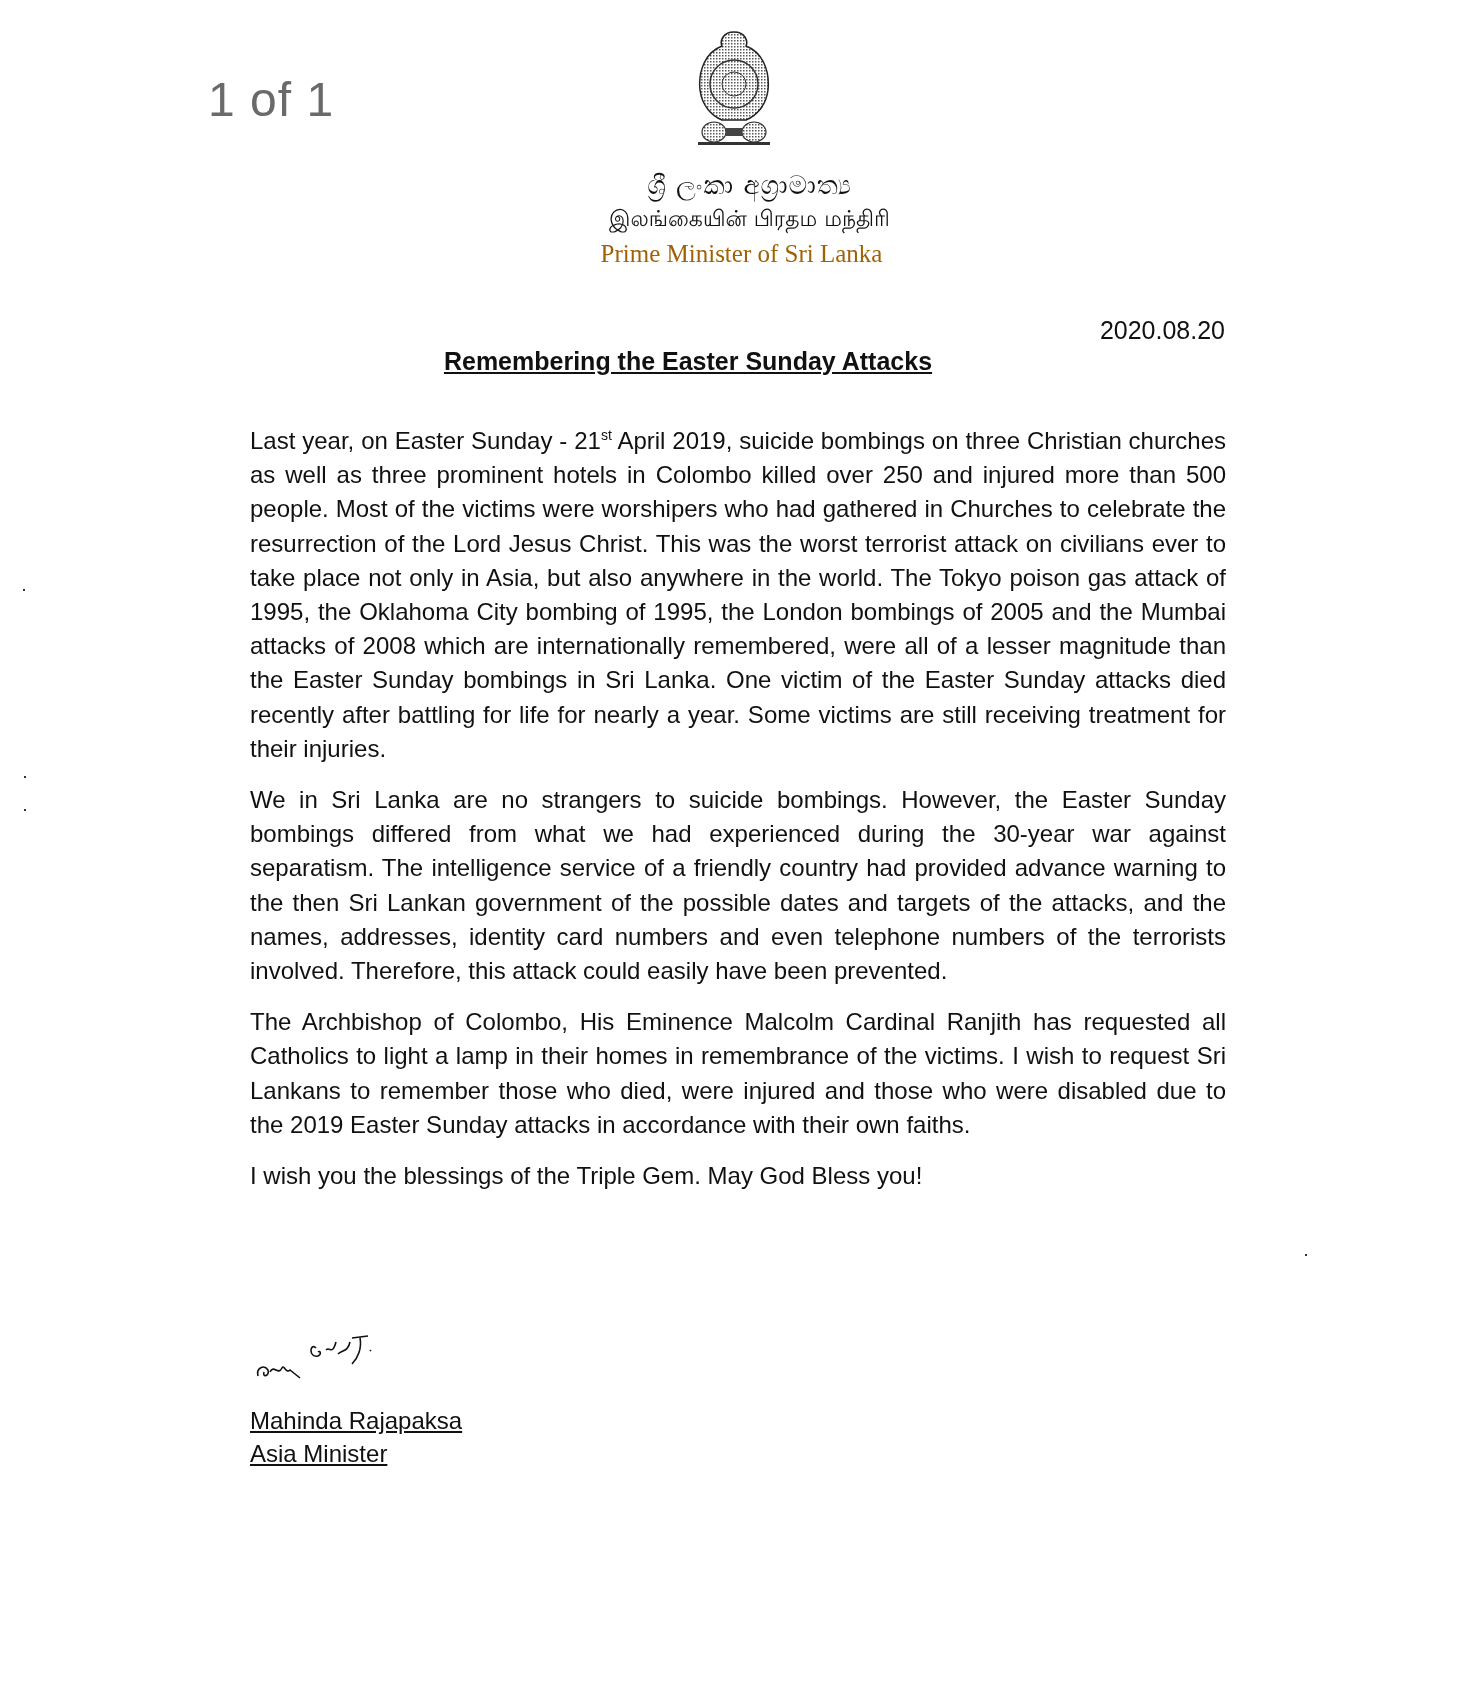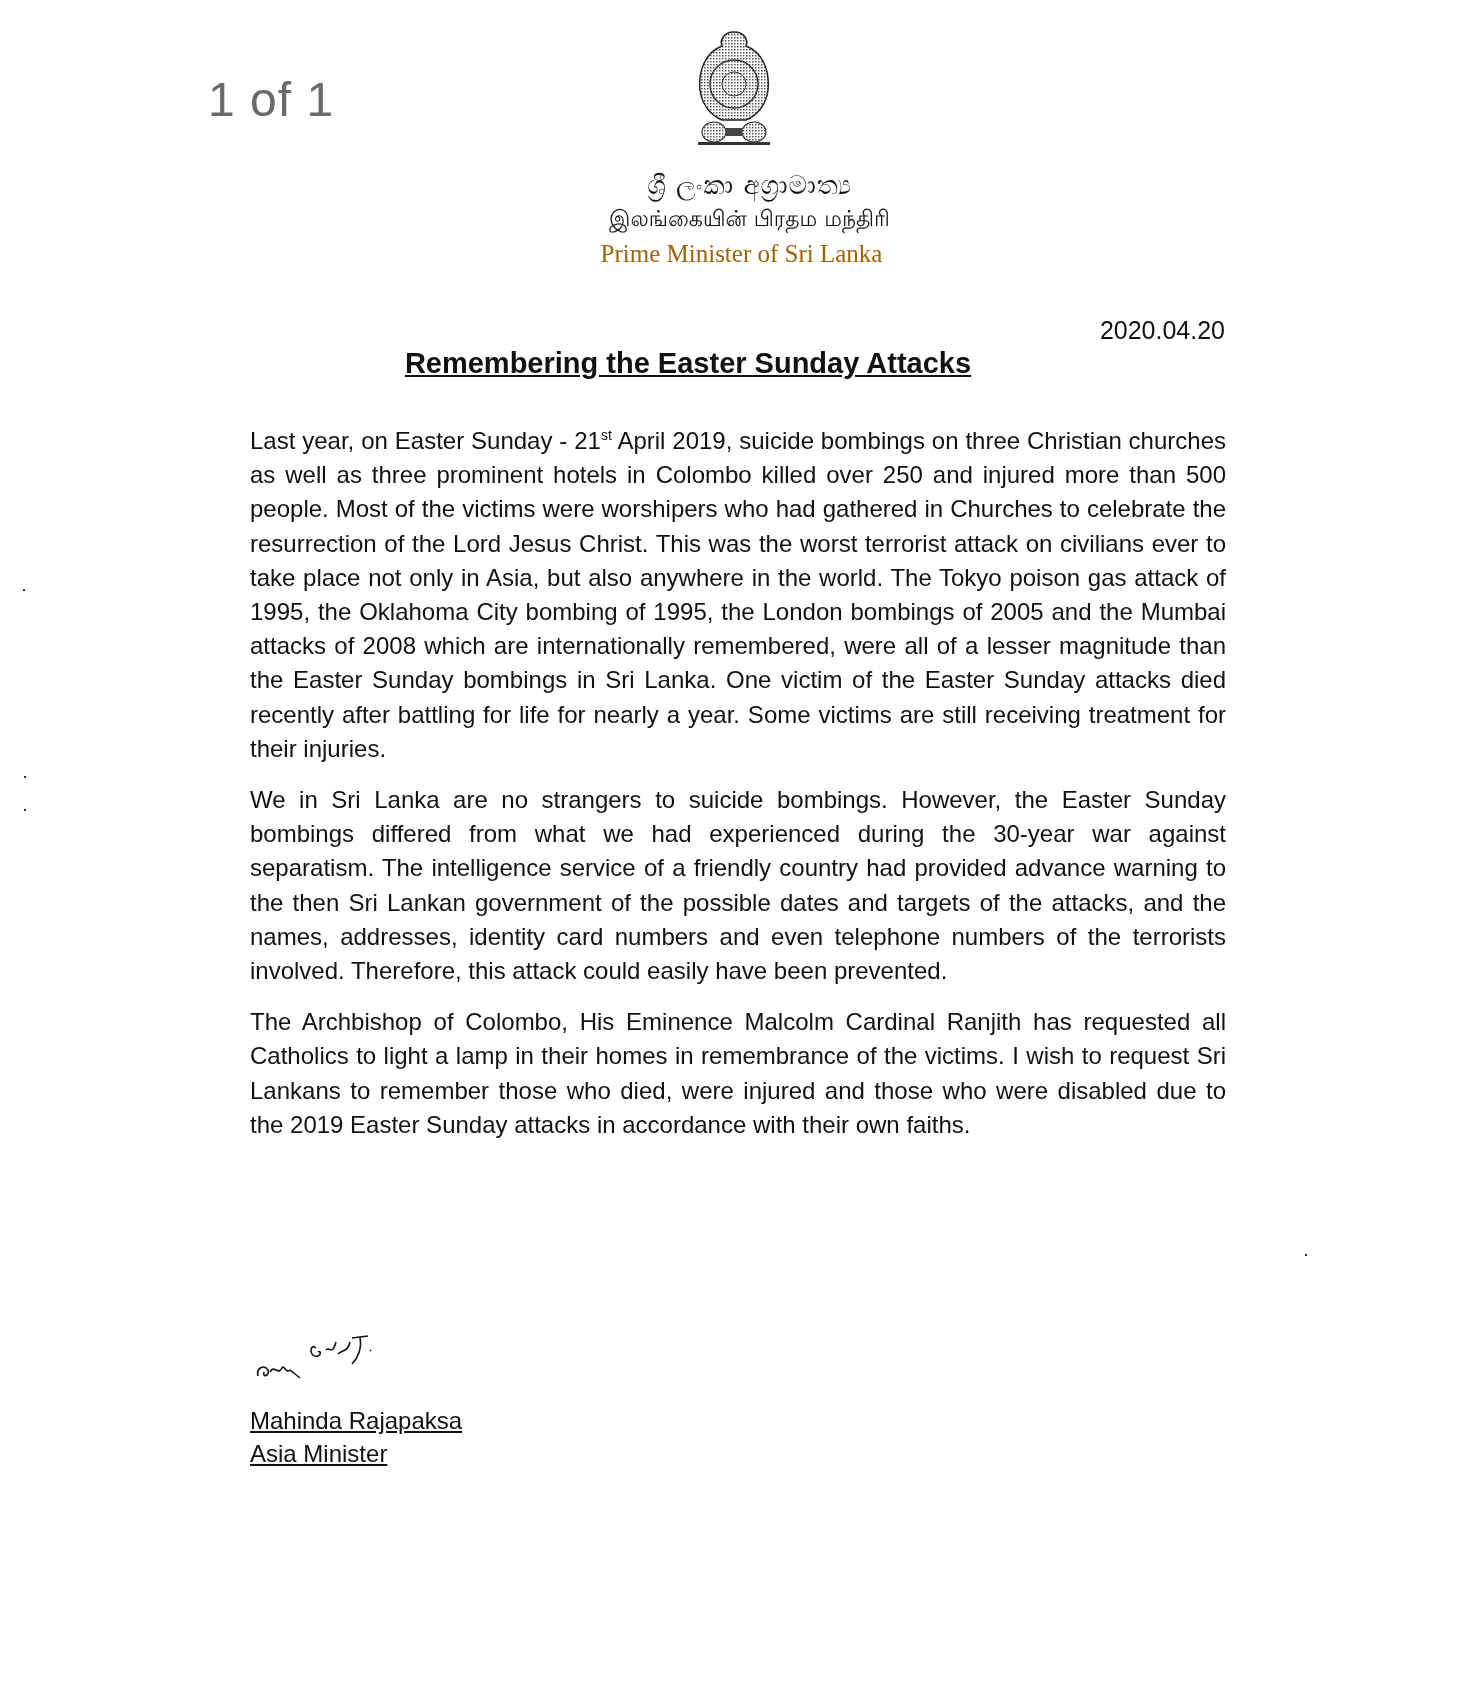--- a/index.html
+++ b/index.html
@@ -8,21 +8,21 @@
   .page-counter { position:absolute; left:188px; top:72px; font-size:48px;
                   color:#6a6a6a; letter-spacing:1px; font-family:"Liberation Sans", sans-serif;margin-left:20px; }
   .emblem { position:absolute; left:692px; top:28px; width:84px; height:122px; }
   .hdr { position:absolute; left:0; width:1483px; text-align:center; }
   .hdr-si { top:170px; font-size:26px; font-family:"DejaVu Sans", sans-serif; letter-spacing:1px;}
   .hdr-ta { top:206px; font-size:22px; font-family:"DejaVu Serif", serif; }
   .hdr-en { top:240px; font-size:25px; font-family:"Liberation Serif", serif; color:#a16207; }
   .hdr-si, .hdr-ta { left:0; padding-left:8px; }
   .date { position:absolute; right:258px; top:316px; font-size:25px; }
   .title { position:absolute; left:0; width:1366px; text-align:center; top:347px;
-           font-size:29px; font-weight:bold; text-decoration:underline; padding-left:10px; box-sizing:border-box;}
+           font-size:25px; font-weight:bold; text-decoration:underline; padding-left:10px; box-sizing:border-box;}
   .body { position:absolute; left:250px; width:976px; top:416px;margin-top:8px; }
   .para { font-size:24px; line-height:34.2px; text-align:justify; margin:0 0 17px 0; }
   .para sup { font-size:14px; line-height:0; vertical-align:super; }
   .closing { font-size:24px; line-height:34px; margin:0; }
   .signature { position:absolute; left:252px; top:1328px; width:170px; height:60px; }
   .signer { position:absolute; left:250px; top:1404px; font-size:24px; line-height:33px;text-decoration:underline; }
   .speck { position:absolute; width:2px; height:2px; background:#333; }
 </style>
 </head>
 <body>
@@ -42,27 +42,28 @@
   <ellipse cx="22" cy="104" rx="12" ry="10" fill="url(#dots)" stroke="#333" stroke-width="1.2"></ellipse>
   <ellipse cx="62" cy="104" rx="12" ry="10" fill="url(#dots)" stroke="#333" stroke-width="1.2"></ellipse>
   <rect x="34" y="100" width="16" height="8" fill="#444"></rect>
   <rect x="6" y="114" width="72" height="3" fill="#333"></rect>
 </svg>
 
 <div class="hdr hdr-si">ශ්‍රී ලංකා අග්‍රාමාත්‍ය</div>
 <div class="hdr hdr-ta">இலங்கையின் பிரதம மந்திரி</div>
 <div class="hdr hdr-en">Prime Minister of Sri Lanka</div>
 
-<div class="date">2020.04.20</div>
+<div class="date">2020.08.20</div>
 <div class="title">Remembering the Easter Sunday Attacks</div>
 
 <div class="body">
   <p class="para"><span>Last year, on Easter Sunday - 21</span><sup>st</sup><span> April 2019, suicide bombings on three Christian churches as well as three prominent hotels in Colombo killed over 250 and injured more than 500 people. Most of the victims were worshipers who had gathered in Churches to celebrate the resurrection of the Lord Jesus Christ. This was the worst terrorist attack on civilians ever to take place not only in Asia, but also anywhere in the world. The Tokyo poison gas attack of 1995, the Oklahoma City bombing of 1995, the London bombings of 2005 and the Mumbai attacks of 2008 which are internationally remembered, were all of a lesser magnitude than the Easter Sunday bombings in Sri Lanka. One victim of the Easter Sunday attacks died recently after battling for life for nearly a year. Some victims are still receiving treatment for their injuries.</span></p>
   <p class="para">We in Sri Lanka are no strangers to suicide bombings. However, the Easter Sunday bombings differed from what we had experienced during the 30-year war against separatism. The intelligence service of a friendly country had provided advance warning to the then Sri Lankan government of the possible dates and targets of the attacks, and the names, addresses, identity card numbers and even telephone numbers of the terrorists involved. Therefore, this attack could easily have been prevented.</p>
   <p class="para">The Archbishop of Colombo, His Eminence Malcolm Cardinal Ranjith has requested all Catholics to light a lamp in their homes in remembrance of the victims. I wish to request Sri Lankans to remember those who died, were injured and those who were disabled due to the 2019 Easter Sunday attacks in accordance with their own faiths.</p>
+  <p class="closing">I wish you the blessings of the Triple Gem. May God Bless you!</p>
 </div>
 
 <svg class="signature" viewBox="0 0 170 60">
   <path d="M6 48 C4 40 12 36 16 42 C18 48 10 50 12 44 M18 44 C22 36 26 48 30 40 C32 36 34 46 38 42 L48 50" fill="none" stroke="#111" stroke-width="1.6"></path>
   <path d="M64 20 C58 14 56 30 66 28 C70 26 68 22 66 24 M74 22 C78 18 80 28 84 14 M86 26 C90 22 96 24 98 14 M100 10 L116 8 M108 10 C110 20 106 30 100 36 M118 22 L119 23" fill="none" stroke="#111" stroke-width="1.6"></path>
 </svg>
 
 <div class="signer">
   <div>Mahinda Rajapaksa</div>
   <div>Asia Minister</div>

